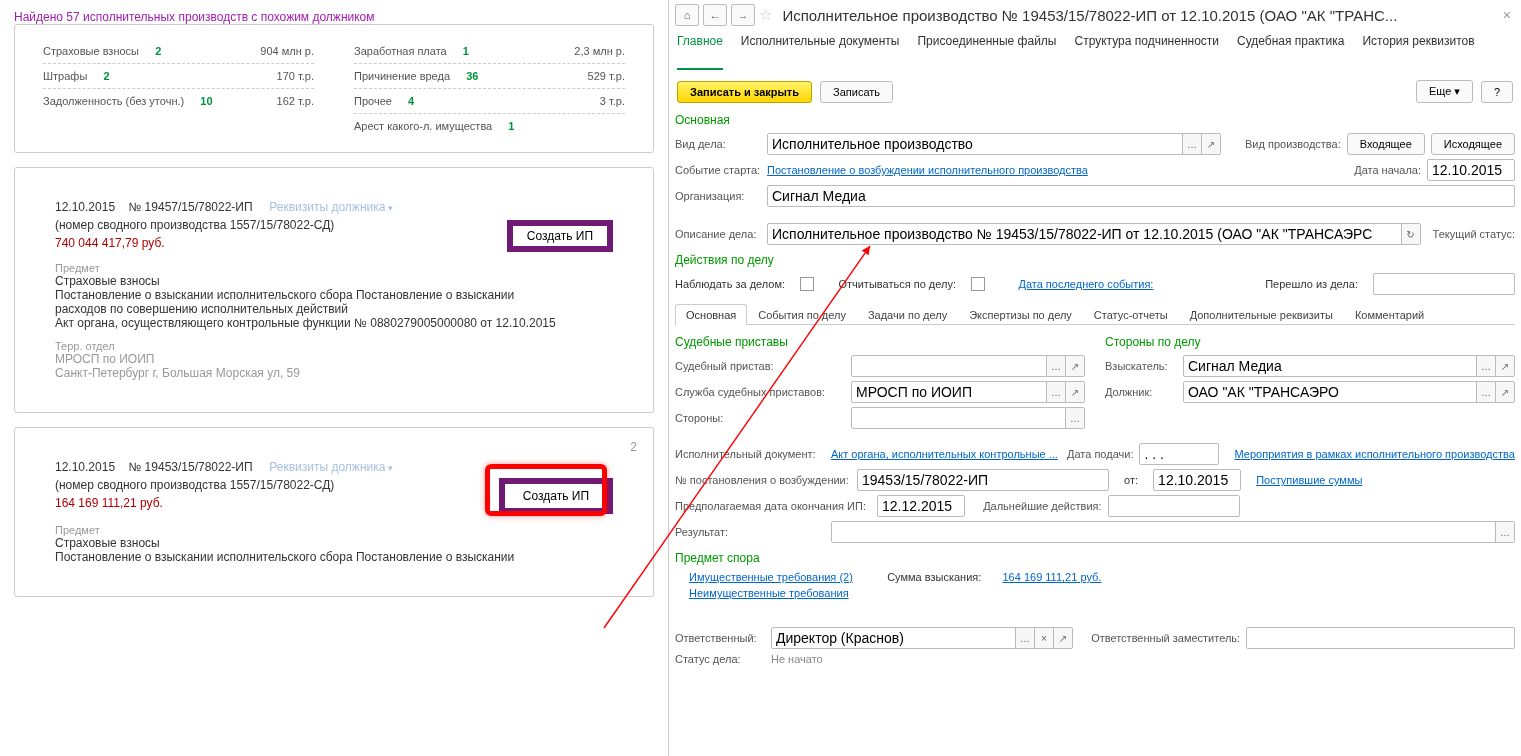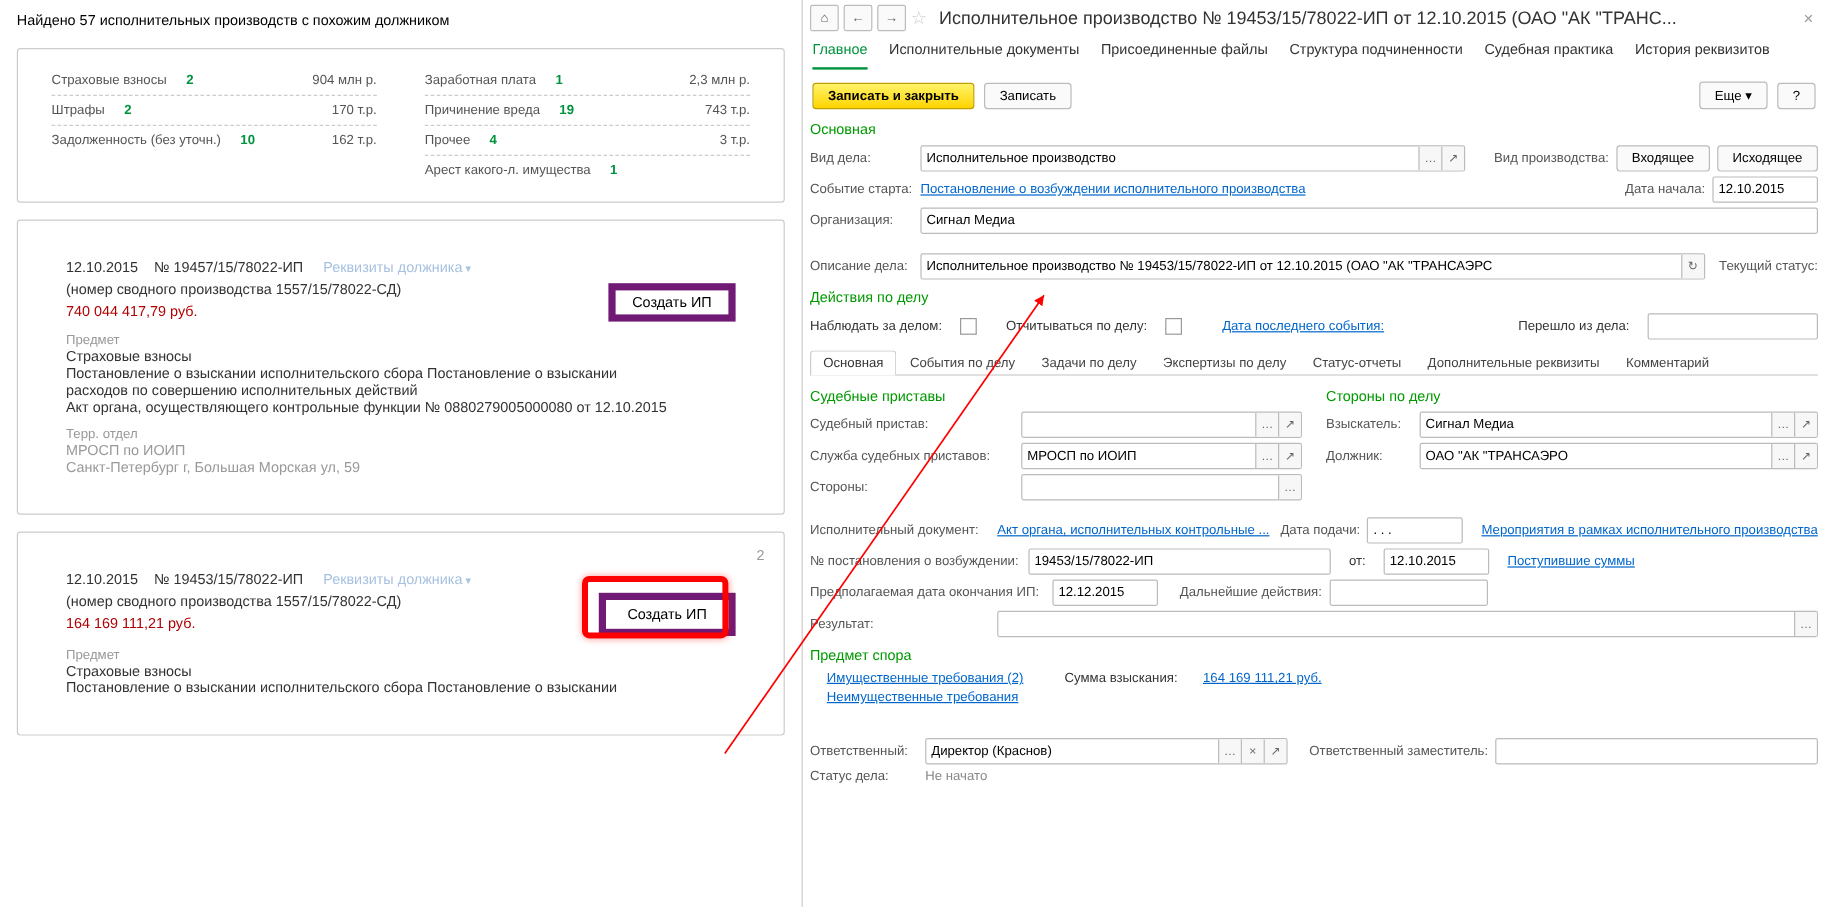--- a/index.html
+++ b/index.html
@@ -1,20 +1,20 @@
 <!DOCTYPE html>
 <html><head>
 <meta charset="utf-8">
 <style>
 body{font-family:Arial,"Helvetica Neue",sans-serif;font-size:11px;color:#333;margin:0;background:#fff}
 .app{display:flex;width:1521px;height:756px}
 .left{width:640px;padding:10px 14px;border-right:1px solid #ccc;overflow:hidden}
 .right{flex:1;padding:2px 6px 0 6px;overflow:hidden}
 h2{font-size:19px;font-weight:400;margin:4px 0 8px}
-.found{font-size:12px;color:#000000;margin-bottom:16px}
+.found{font-size:12px;color:#a21caf;}
 .stats{border:1px solid #ccc;border-radius:3px;padding:14px 28px;display:flex;gap:40px}
 .statscol{flex:1}
 .statrow{display:flex;justify-content:space-between;align-items:baseline;padding:6px 0;border-bottom:1px dashed #ccc}
 .statrow:last-child{border-bottom:none}
 .statrow .lab{flex:1;color:#555}
 .statrow .cnt{color:#00933d;font-weight:bold;margin-left:10px;min-width:26px}
 .statrow .amt{color:#555;min-width:70px;text-align:right}
 .card{border:1px solid #ccc;border-radius:3px;padding:32px 40px;margin-top:14px;font-size:12px;position:relative}
 .cardtop{display:flex;align-items:flex-start}
 .cardtop .meta{flex:1}
@@ -22,30 +22,30 @@
 .dlink::after{content:" ▾";font-size:9px}
 .amount{color:#b00000}
 .btn1c{background:#fff;border:6px solid #701a75;padding:3px 14px;cursor:pointer;font-size:12px}
 .seclab{color:#999;font-size:11px;margin-top:10px}
 .badge{position:absolute;top:12px;right:16px;color:#999}
 .highlight-box{position:absolute;border:5px solid #ff0000;border-radius:6px;box-shadow:0 0 6px rgba(255,0,0,.4)}
 .icobar{display:flex;align-items:center;gap:4px;padding:2px 0}
 .icobtn{border:1px solid #bbb;background:#fafafa;border-radius:2px;width:22px;height:20px;display:flex;align-items:center;justify-content:center;font-size:11px;color:#666;cursor:pointer}
 .doctitle{font-size:15px;margin-left:6px;white-space:nowrap;overflow:hidden;text-overflow:ellipsis;flex:1}
 .navtabs{display:flex;gap:18px;padding:6px 2px;font-size:12px;color:#333}
-.navtabs .t{cursor:pointer;padding-bottom:8px}
+.navtabs .t{cursor:pointer;padding-bottom:20px}
 .navtabs .t.active{color:#00933d;border-bottom:2px solid #00933d}
 .toolbar{display:flex;gap:8px;padding:4px 2px;align-items:center}
 .btn-save{background:linear-gradient(#fff36a,#ffd400);border:1px solid #c0a000;border-radius:3px;padding:4px 12px;font-weight:bold;cursor:pointer;font-size:11px}
 .btn-plain{background:#fafafa;border:1px solid #bbb;border-radius:3px;padding:4px 12px;cursor:pointer;font-size:11px}
 .sechead{color:#009900;margin:6px 0 4px;font-size:12px}
 .frow{display:flex;align-items:center;gap:6px;padding:2px 0;font-size:11px}
 .flab{color:#555;min-width:124px}
 .c-input{border:1px solid #bbb;border-radius:2px;height:20px;display:flex;align-items:center;background:#fff;overflow:hidden}
-.c-input input{border:none;outline:none;font-size:11px;padding:0 4px;flex:1;background:transparent}
+.c-input input{border:none;outline:none;font-size:14px;padding:0 4px;flex:1;background:transparent}
 .c-input .bx{border-left:1px solid #bbb;width:18px;height:100%;display:flex;align-items:center;justify-content:center;font-size:10px;color:#666;cursor:pointer;background:#f7f7f7}
 .link{color:#0066cc;text-decoration:underline;cursor:pointer}
 .subtabs{display:flex;font-size:11px;border-bottom:1px solid #ccc;margin:6px 0 0}
 .subtabs .st{padding:4px 10px;cursor:pointer;border:1px solid transparent;border-bottom:none;color:#444;position:relative;top:1px}
 .subtabs .st.act{border-color:#ccc;background:#fff;color:#333;border-radius:3px 3px 0 0}
 .twocol{display:flex;gap:20px;margin-top:4px}
 .twocol .col{flex:1}
 .chk{width:12px;height:12px;border:1px solid #999;display:inline-block;vertical-align:middle}
 .star{color:#ccc;font-size:15px}
 .close-x{color:#999;font-size:14px;cursor:pointer;padding:0 4px}
@@ -72,22 +72,22 @@
             <span class="lab">Задолженность (без уточн.)&nbsp;&nbsp;<span class="cnt">10</span></span>
             <span class="amt">162 т.р.</span>
           </div>
         </div>
     <div class="statscol" id="sc2">
           <div class="statrow">
             <span class="lab">Заработная плата&nbsp;&nbsp;<span class="cnt">1</span></span>
             <span class="amt">2,3 млн р.</span>
           </div>
           <div class="statrow">
-            <span class="lab">Причинение вреда&nbsp;&nbsp;<span class="cnt">19</span></span>
-            <span class="amt">743 т.р.</span>
+            <span class="lab">Причинение вреда&nbsp;&nbsp;<span class="cnt">36</span></span>
+            <span class="amt">529 т.р.</span>
           </div>
           <div class="statrow">
             <span class="lab">Прочее&nbsp;&nbsp;<span class="cnt">4</span></span>
             <span class="amt">3 т.р.</span>
           </div>
           <div class="statrow">
             <span class="lab">Арест какого-л. имущества&nbsp;&nbsp;<span class="cnt">1</span></span>
             <span class="amt"></span>
           </div>
         </div>

